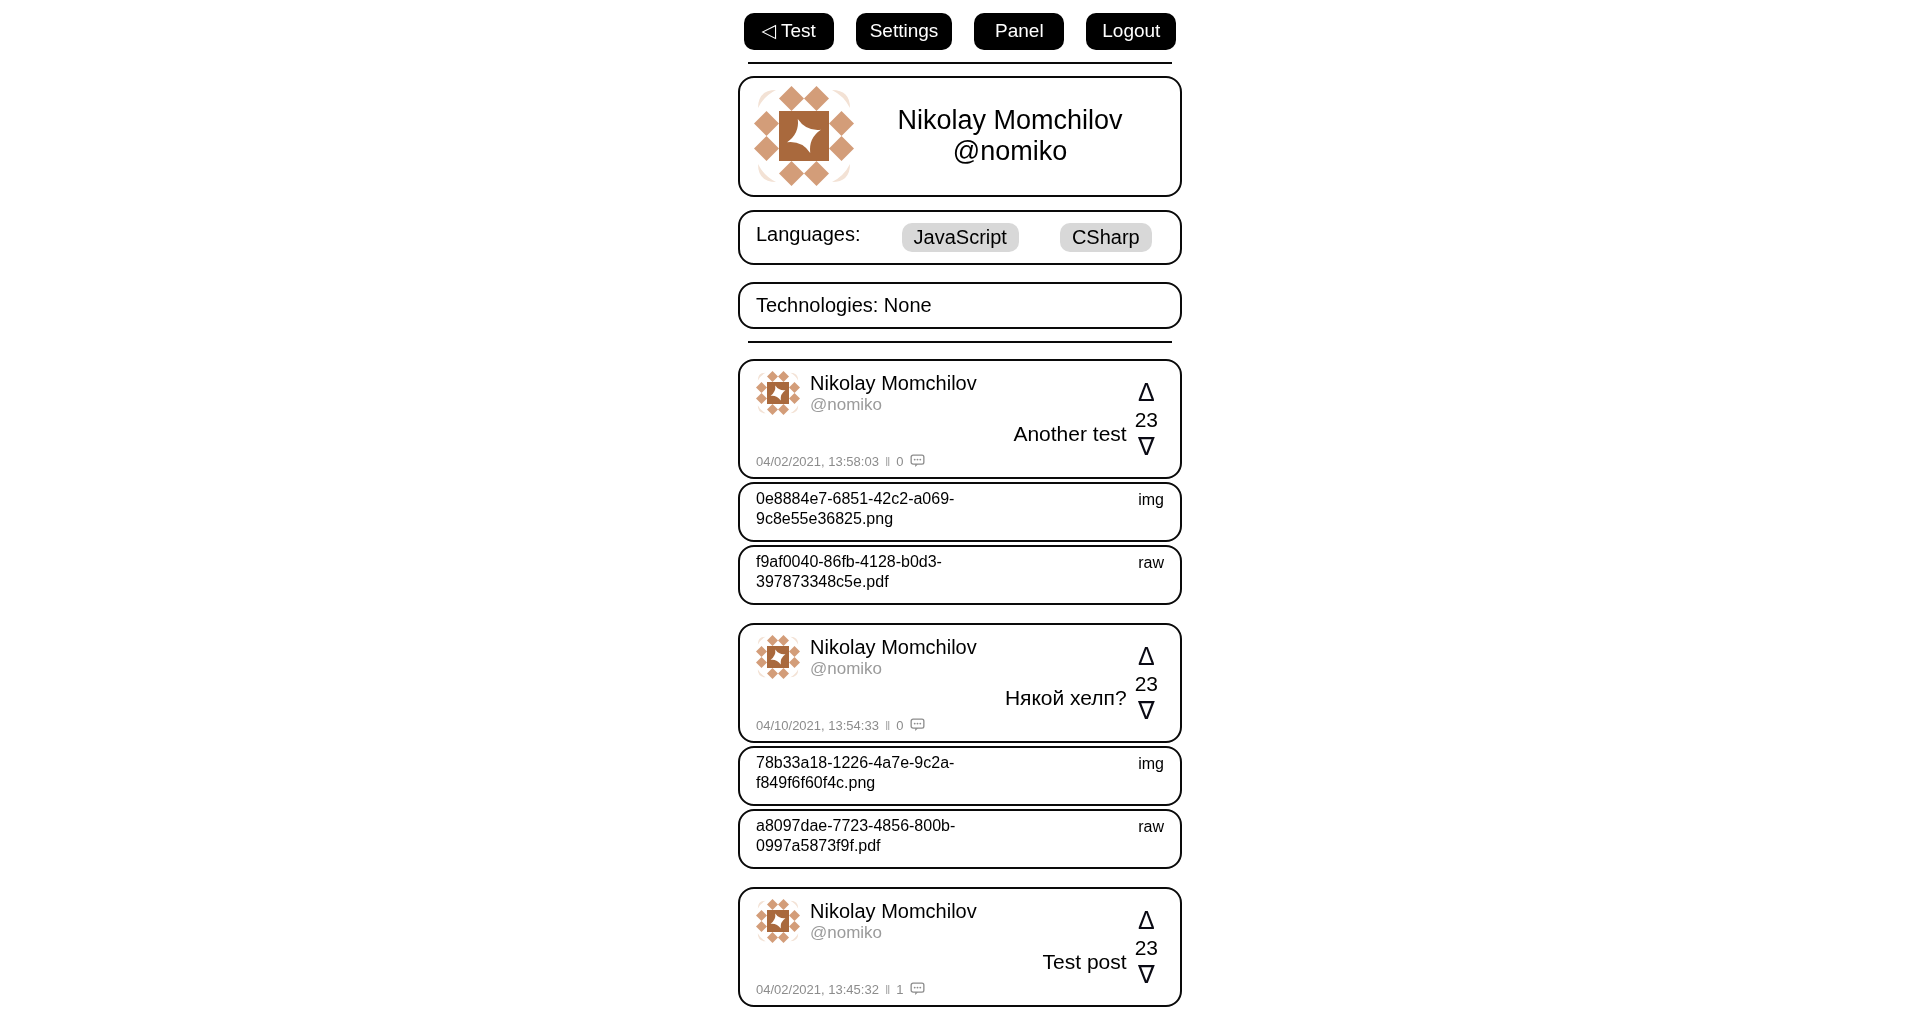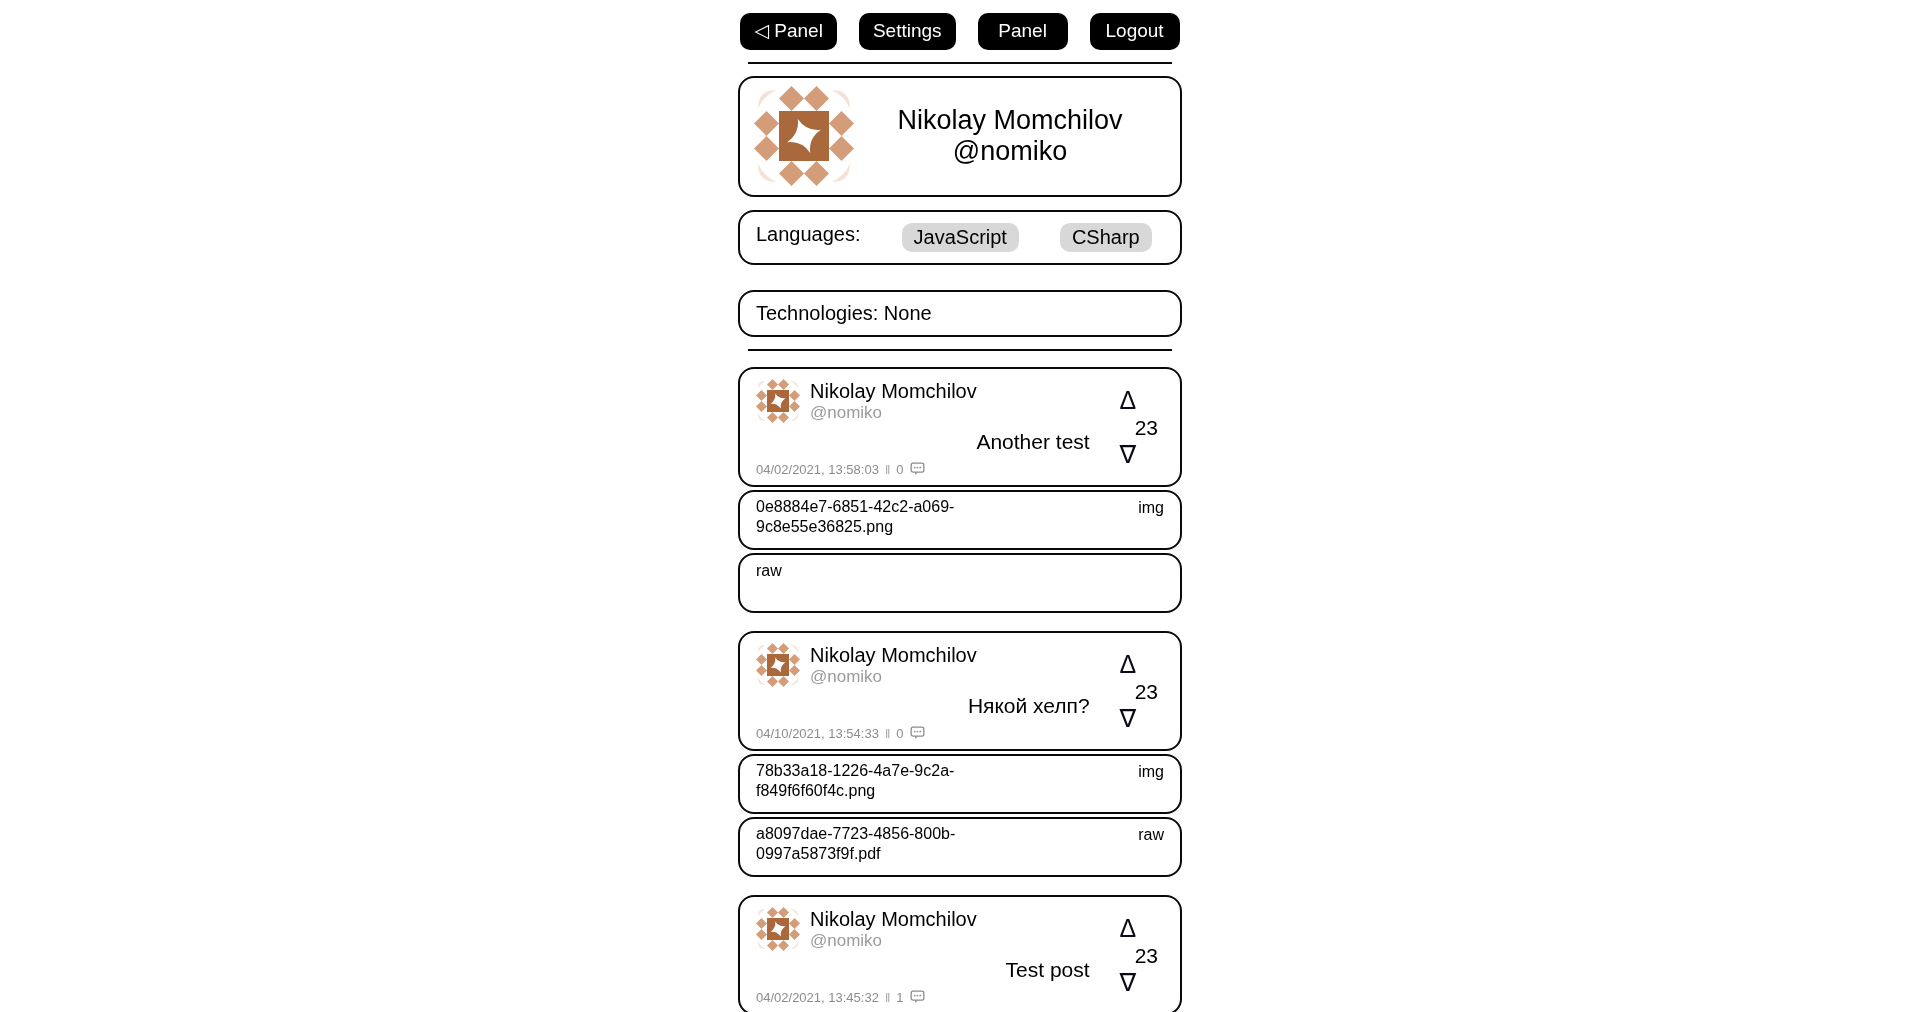--- a/index.html
+++ b/index.html
@@ -63,21 +63,21 @@
   }
   .info-card {
     margin-top: 13px;
     padding: 11px 16px;
     font-size: 20px;
     display: flex;
     flex-wrap: wrap;
     gap: 9px;
     min-height: 53px;
   }
-  .tech-card { margin-top: 25px; min-height: 45px; padding: 10px 16px; }
+  .tech-card { margin-top: 17px; min-height: 45px; padding: 10px 16px; }
   .pill {
     background: #d8d8d8;
     border-radius: 10px;
     padding: 3px 12px;
     margin-left: 32px;
   }
   
   .post-group { margin-top: 16px; }
   .post-group + .post-group { margin-top: 18px; }
   .post-card {
@@ -103,21 +103,21 @@
   .meta-sep { color: #a8a8a8; }
   .vote-col {
     display: flex;
     flex-direction: column;
     align-items: center;
     justify-content: center;
     gap: 3px;
     padding: 0 8px;
   }
   .vote-arrow { font-size: 25px; line-height: 1; cursor: pointer; color: #0a0a14; }
-  .vote-count { font-size: 21px; line-height: 1.1; margin-left: 37px; }
+  .vote-count { font-size: 21px; line-height: 1.1; }
   .attachment {
     display: flex;
     justify-content: space-between;
     align-items: flex-start;
     margin-top: 3px;
     padding: 5px 16px 6px;
     font-size: 16px;
     line-height: 1.28;
     min-height: 60px;
     cursor: pointer;
@@ -129,21 +129,21 @@
   }
   .attachment .atype { padding-top: 1px; }
   .comment-icon { display: inline-block; vertical-align: middle; }
 </style>
 </head>
 <body>
 
 <div class="page">
 
   <div class="topnav">
-    <button class="nav-btn">◁ Panel</button>
+    <button class="nav-btn">◁ Test</button>
     <button class="nav-btn">Settings</button>
     <button class="nav-btn">Panel</button>
     <button class="nav-btn">Logout</button>
   </div>
 
   <hr class="divider">
 
   <div class="card profile-card">
     <span class="avatar-lg avatar">
         <svg viewBox="0 0 100 100" xmlns="http://www.w3.org/2000/svg">
@@ -226,20 +226,21 @@
         <span class="vote-arrow">Δ</span>
         <span class="vote-count">23</span>
         <span class="vote-arrow">∇</span>
       </div>
     </div>
     <div class="card attachment">
       <span class="filename">0e8884e7-6851-42c2-a069-9c8e55e36825.png</span>
       <span class="atype">img</span>
     </div>
     <div class="card attachment">
+      <span class="filename">f9af0040-86fb-4128-b0d3-397873348c5e.pdf</span>
       <span class="atype">raw</span>
     </div>
   </div>
 
   <div class="post-group">
     <div class="card post-card">
       <div class="post-main">
         <div class="post-header">
           <span class="avatar-sm avatar">
               <svg viewBox="0 0 100 100" xmlns="http://www.w3.org/2000/svg">

